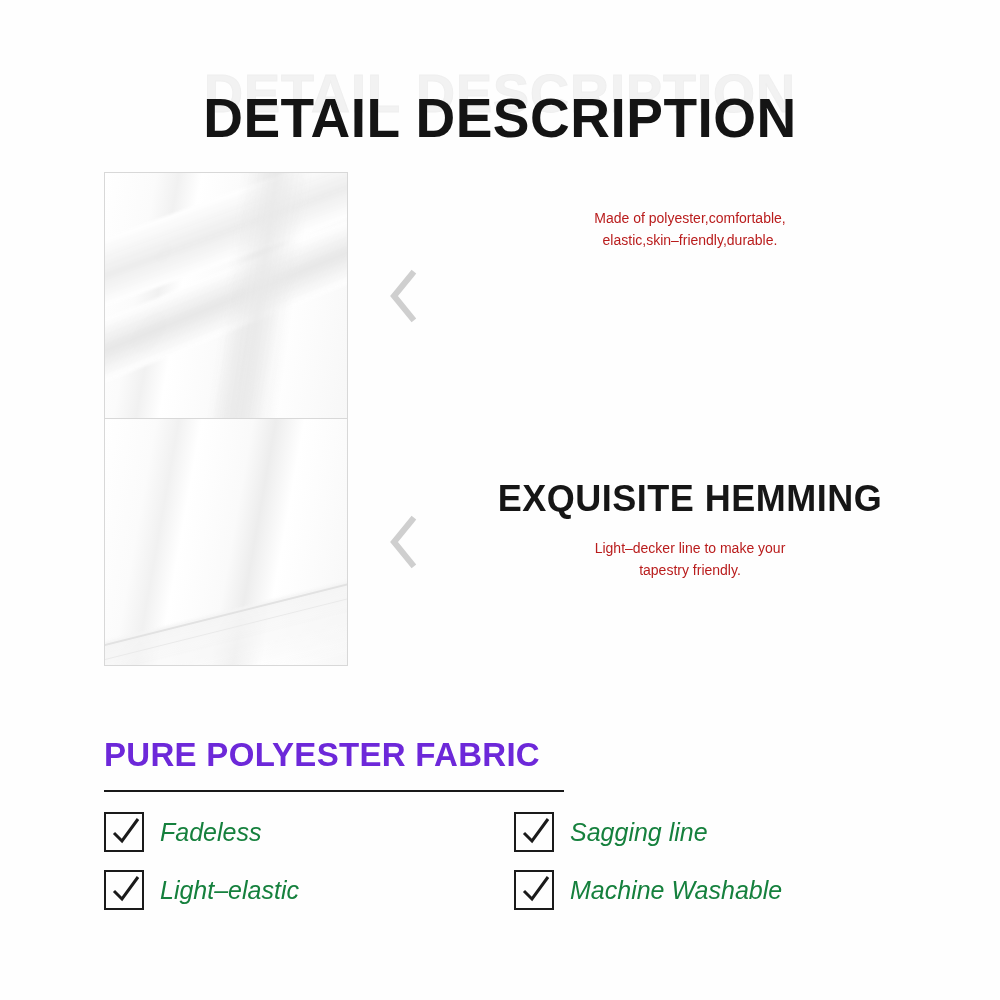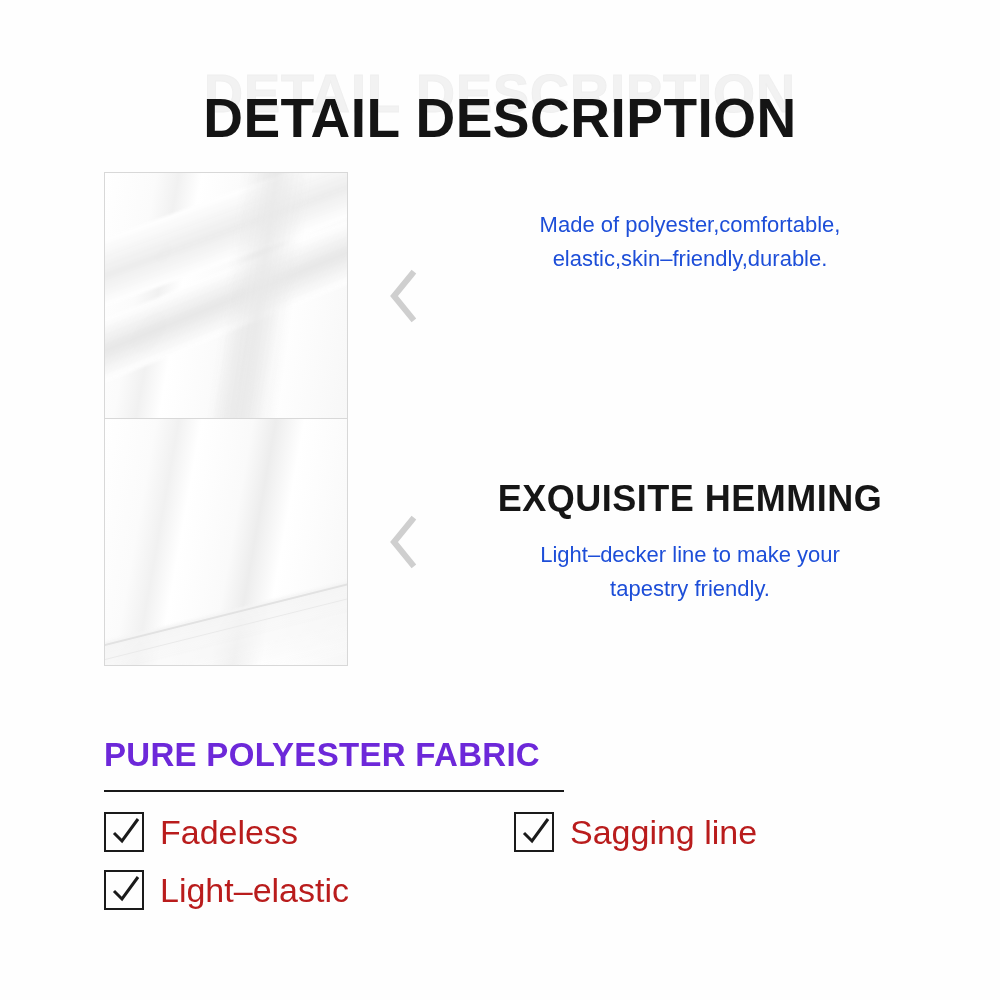--- a/index.html
+++ b/index.html
@@ -158,22 +158,22 @@
   .feature-2 .feature-text { top: 60px; }
   .feature-title {
     font-size: 36px;
     font-weight: bold;
     color: #161616;
     letter-spacing: 0.5px;
     margin-bottom: 18px;
     white-space: nowrap;
   }
   .feature-desc {
-    font-size: 22px;
-    color: #1d4ed8;
+    font-size: 14px;
+    color: #b91c1c;
     line-height: 1.55;
   }
 
   
   .fabric {
     position: absolute;
     left: 0;
     top: 736px;
     width: 1000px;
   }
@@ -218,23 +218,24 @@
     position: relative;
     flex: 0 0 auto;
     margin-right: 16px;
   }
   .check-box svg {
     position: absolute;
     left: 3px;
     top: 2px;
   }
   .check-label {
-    font-size: 34px;
-    color: #b91c1c;
-    white-space: nowrap;
+    font-size: 25px;
+    color: #15803d;
+    white-space: nowrap;
+    font-style: italic;
   }
 </style>
 </head>
 <body>
 
 <div class="page">
 
   <div class="header">
     <div class="ghost-title">DETAIL DESCRIPTION</div>
     <div class="main-title">DETAIL DESCRIPTION</div>
@@ -308,18 +309,26 @@
 
       <div class="check-row">
         <div class="check-item col1">
           <div class="check-box">
             <svg width="32" height="32" viewBox="0 0 32 32">
               <polyline points="5,17 13,25 29,3" fill="none" stroke="#1a1a1a" stroke-width="3"></polyline>
             </svg>
           </div>
           <div class="check-label">Light–elastic</div>
         </div>
+        <div class="check-item">
+          <div class="check-box">
+            <svg width="32" height="32" viewBox="0 0 32 32">
+              <polyline points="5,17 13,25 29,3" fill="none" stroke="#1a1a1a" stroke-width="3"></polyline>
+            </svg>
+          </div>
+          <div class="check-label">Machine Washable</div>
+        </div>
       </div>
 
     </div>
   </div>
 
 </div>
 
 </body></html>

